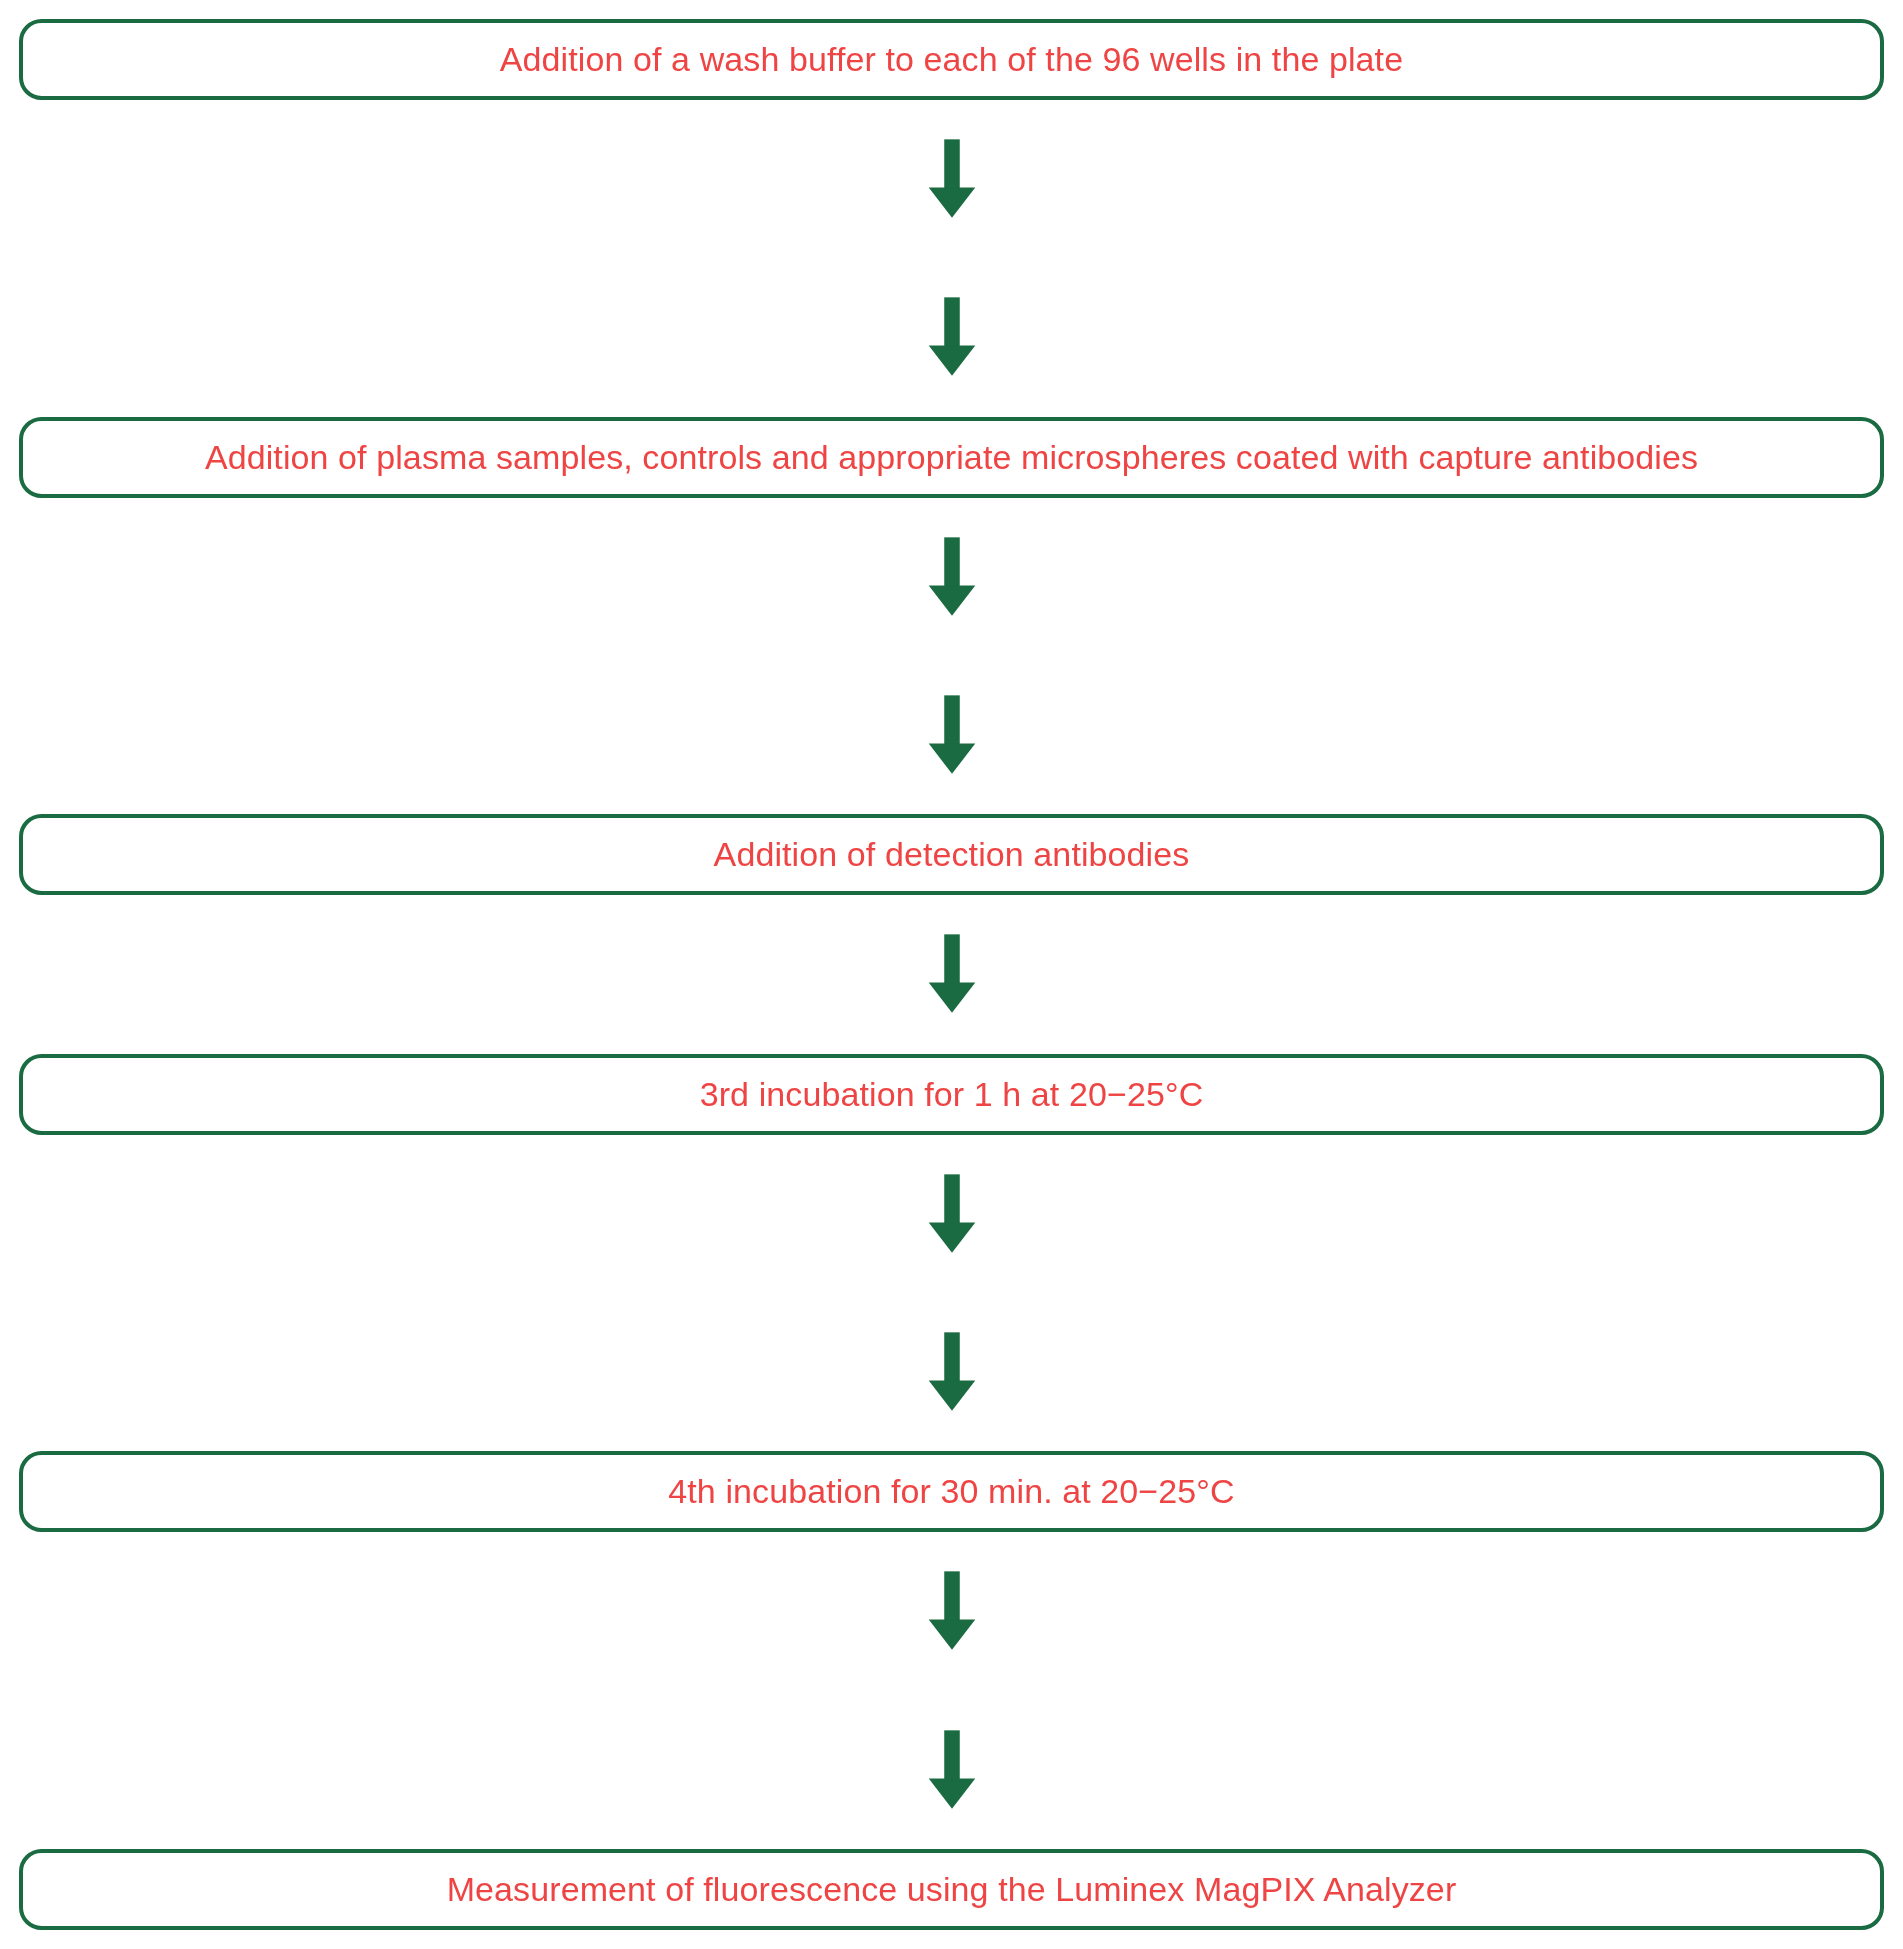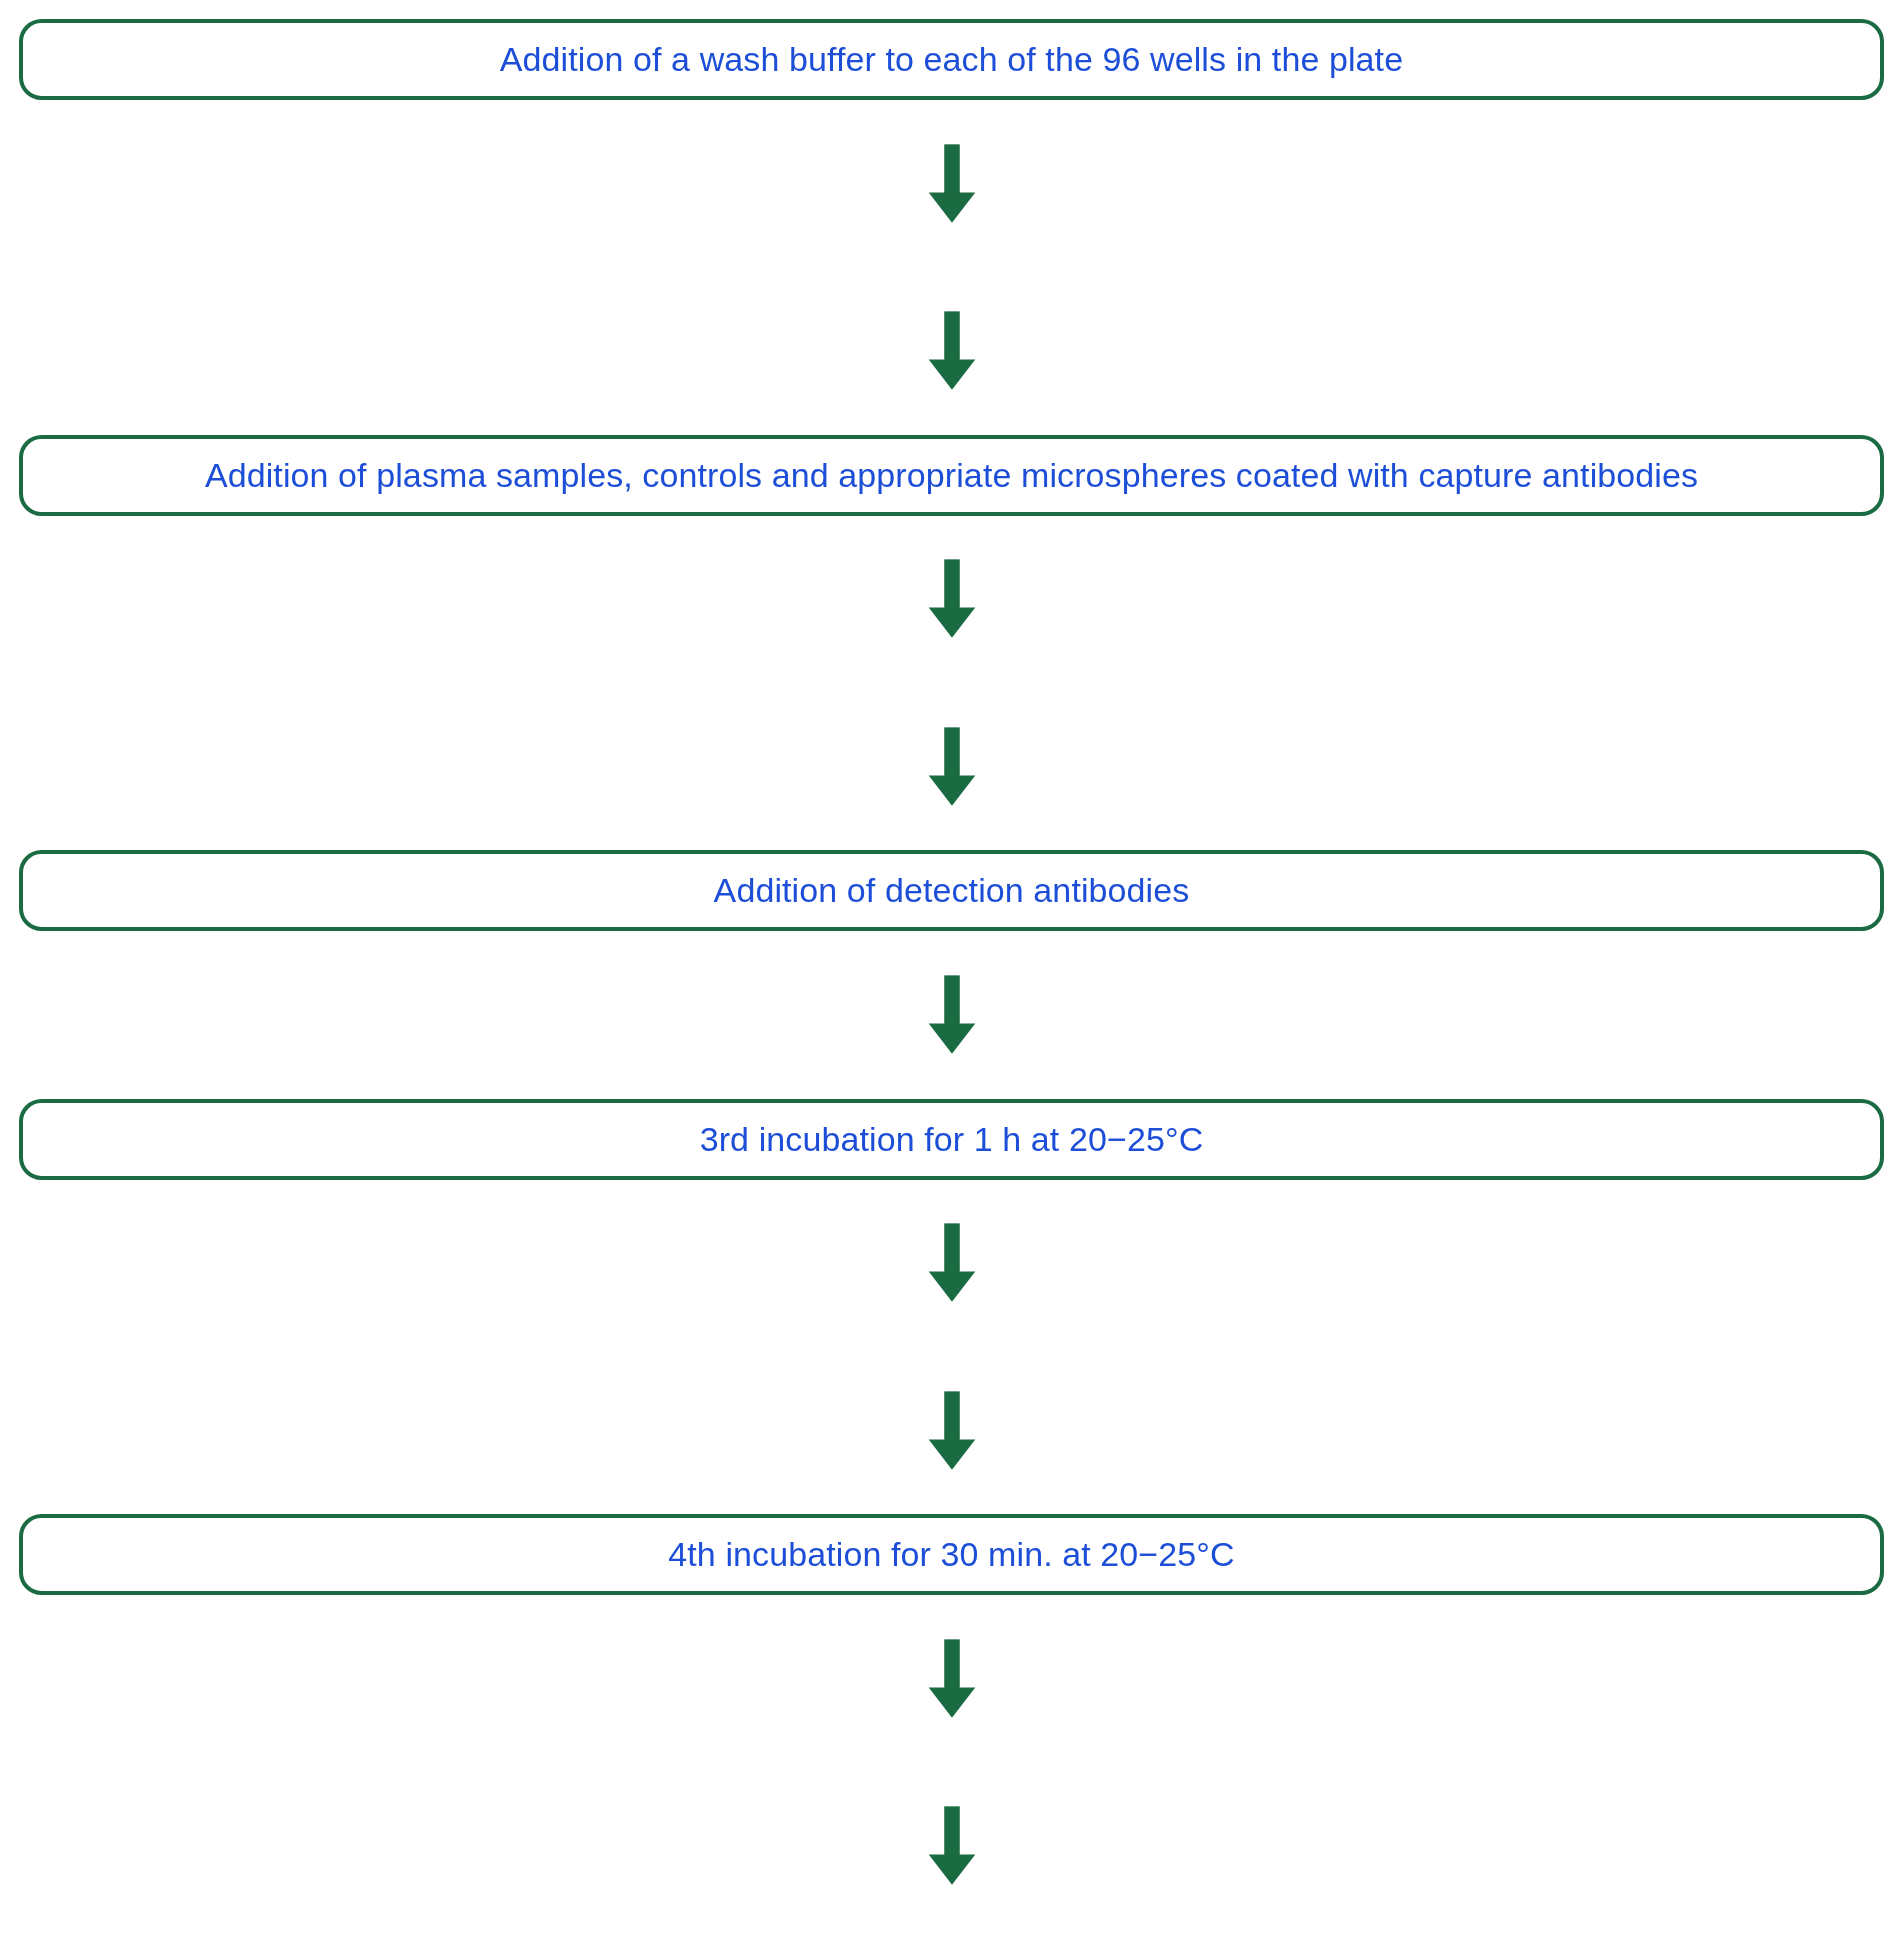--- a/index.html
+++ b/index.html
@@ -45,21 +45,21 @@
     display: flex;
     align-items: center;
     justify-content: center;
     padding: 0 29.5px;
   }
 
   .step-text {
     font-family: "Liberation Sans", sans-serif;
     font-size: 34px;
     line-height: 1.15;
-    color: #1d4ed8;
+    color: #ef4444;
     text-align: center;
     letter-spacing: 0.1px;
     white-space: nowrap;
   }
 
   .connector {
     flex: 1 1 auto;
     min-height: 38px;
     display: flex;
     align-items: center;
@@ -167,16 +167,19 @@
     </div>
 
 
     <div class="connector">
       <svg class="arrow-down" viewBox="0 0 58 92" aria-hidden="true">
         <rect class="shaft" x="20" y="0" width="18" height="58"></rect>
         <polygon class="head" points="2,56 56,56 29,91"></polygon>
       </svg>
     </div>
 
+    <div class="step-box">
+      <span class="step-text">Measurement of fluorescence using the Luminex MagPIX Analyzer</span>
+    </div>
 
   </div>
 </div>
 
 
 </body></html>

